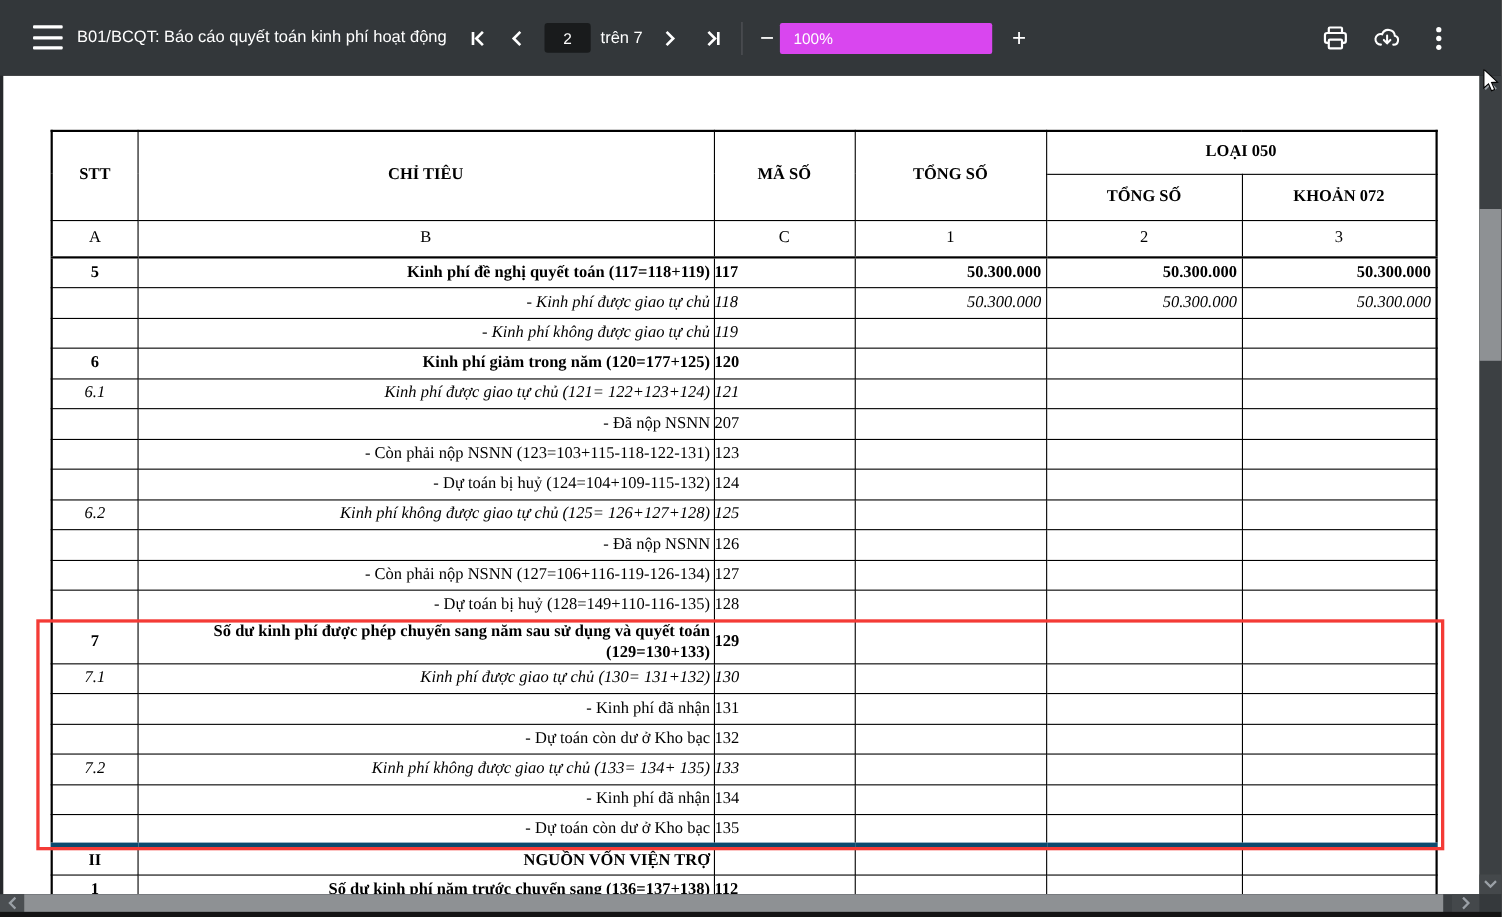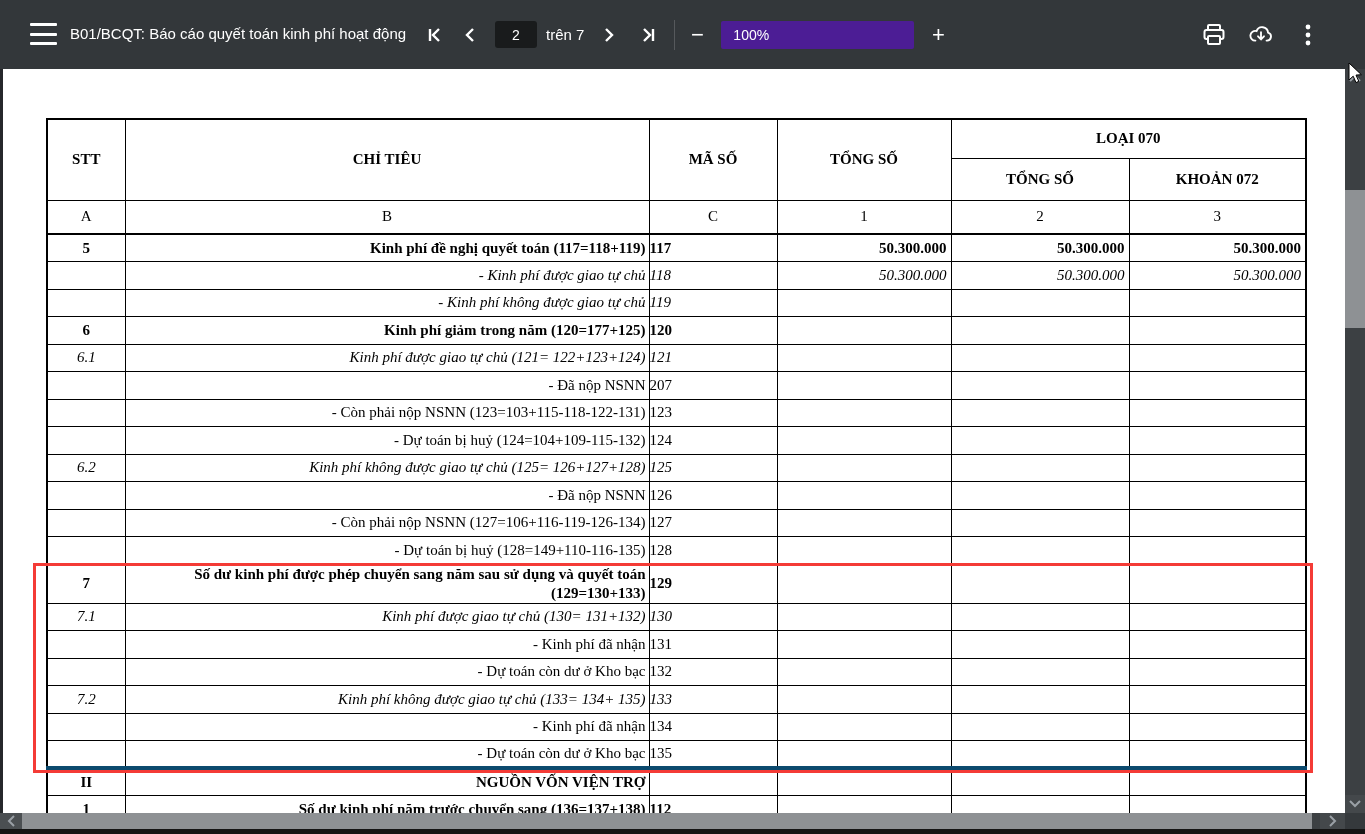--- a/index.html
+++ b/index.html
@@ -15,21 +15,21 @@
   .hamburger .bar { display:block; width:27px; height:3px; background:#fff; border-radius:1px; }
   .doc-title { position:absolute; left:70px; top:25px; color:#fff; font-size:15px; white-space:nowrap; }
 
   .nav-group { position:absolute; left:425px; top:0; height:69px; display:flex; align-items:center; }
   .nav-btn { width:20px; height:24px; margin-left:0; display:flex; align-items:center; justify-content:center; }
   .nav-btn svg { display:block; }
   .page-box { width:42px; height:27px; margin-left:16px; background:#191b1c; border:none; border-radius:3px;
               color:#fff; font-size:14px; text-align:center; font-family:"Liberation Sans",sans-serif; }
   .page-count { color:#fff; font-size:15px; margin-left:9px; white-space:nowrap; }
   .tb-divider { width:1px; height:30px; background:#56595c; margin-left:16px; }
-  .zoom-box { width:193px; height:28px; margin-left:12px; background:#4c1d95; border-radius:2px;
+  .zoom-box { width:193px; height:28px; background:#d946ef; border-radius:2px;
               color:#fff; font-size:14px; line-height:28px; padding-left:12px; }
   .zoom-btn { font-size:22px; font-weight:400; width:24px; height:28px; line-height:26px; text-align:center; }
 
   .right-icons { position:absolute; right:44px; top:0; height:69px; display:flex; align-items:center; gap:21px; }
   .icon-btn { width:26px; height:26px; display:flex; align-items:center; justify-content:center; }
 
   
   .content { position:absolute; left:0; top:69px; width:1365px; height:765px; background:#26282b; }
   .page { position:absolute; left:3px; top:0; width:1342px; height:744px; background:#fff; overflow:hidden; }
 
@@ -153,21 +153,21 @@
           <col style="width:174px">
             <col style="width:178px">
             <col style="width:177px">
         </colgroup>
         <thead>
           <tr class="hrow1">
             <th rowspan="2">STT</th>
             <th rowspan="2">CHỈ TIÊU</th>
             <th rowspan="2">MÃ SỐ</th>
             <th rowspan="2">TỔNG SỐ</th>
-            <th colspan="2">LOẠI 070</th>
+            <th colspan="2">LOẠI 050</th>
           </tr>
           <tr class="hrow2">
             <th>TỔNG SỐ</th>
             <th>KHOẢN 072</th>
           </tr>
           <tr class="letters">
             <td>A</td>
             <td>B</td>
             <td>C</td>
             <td>1</td>

